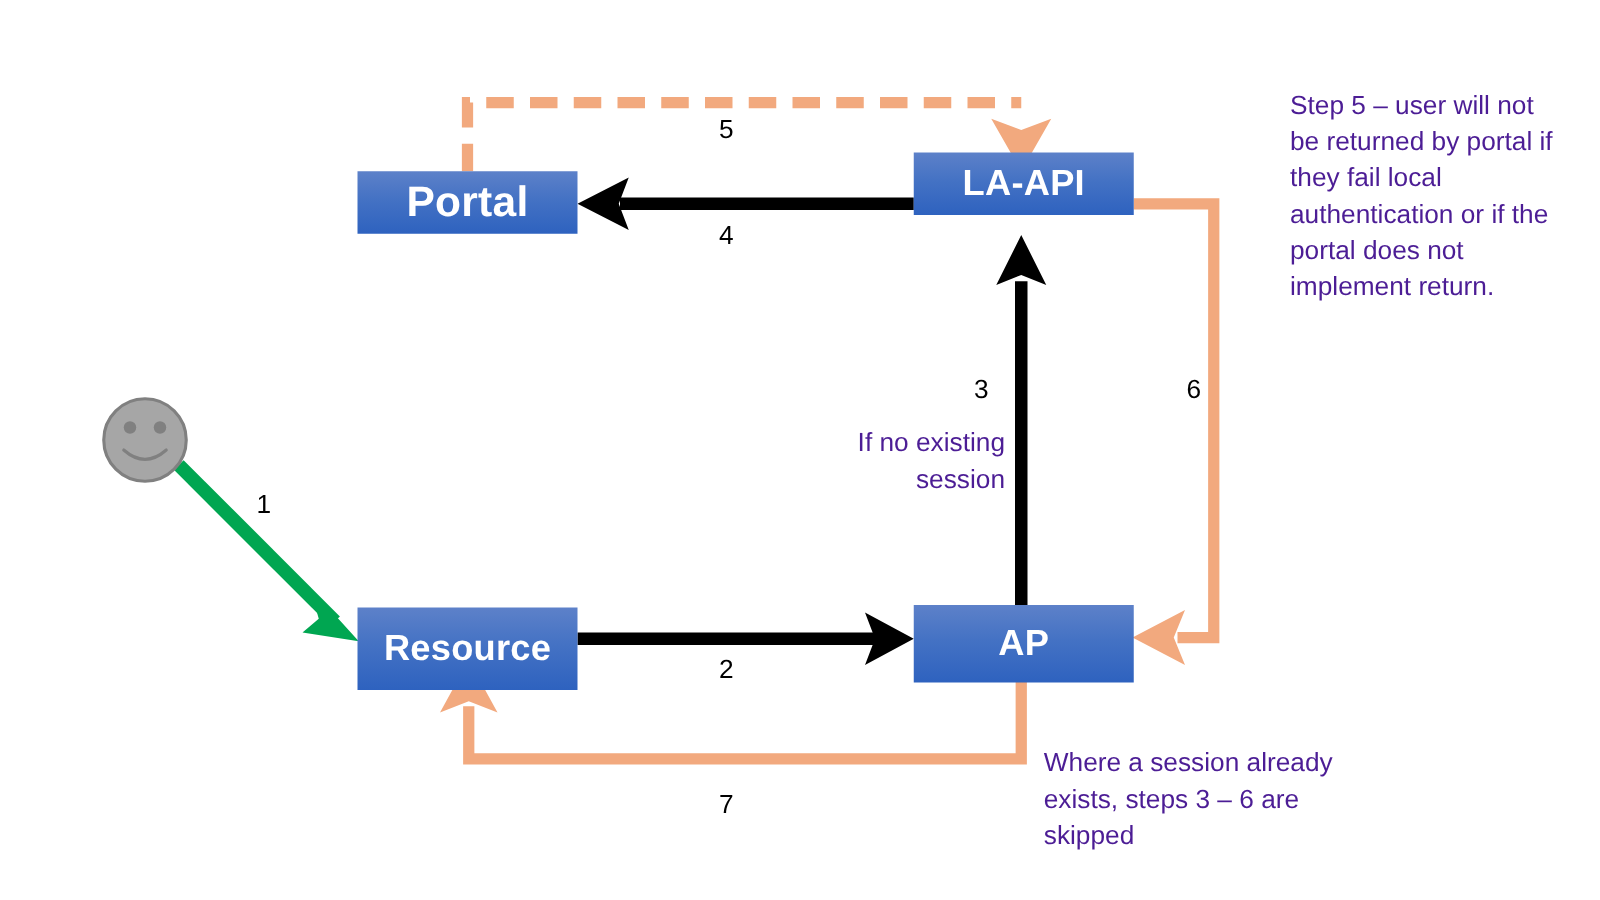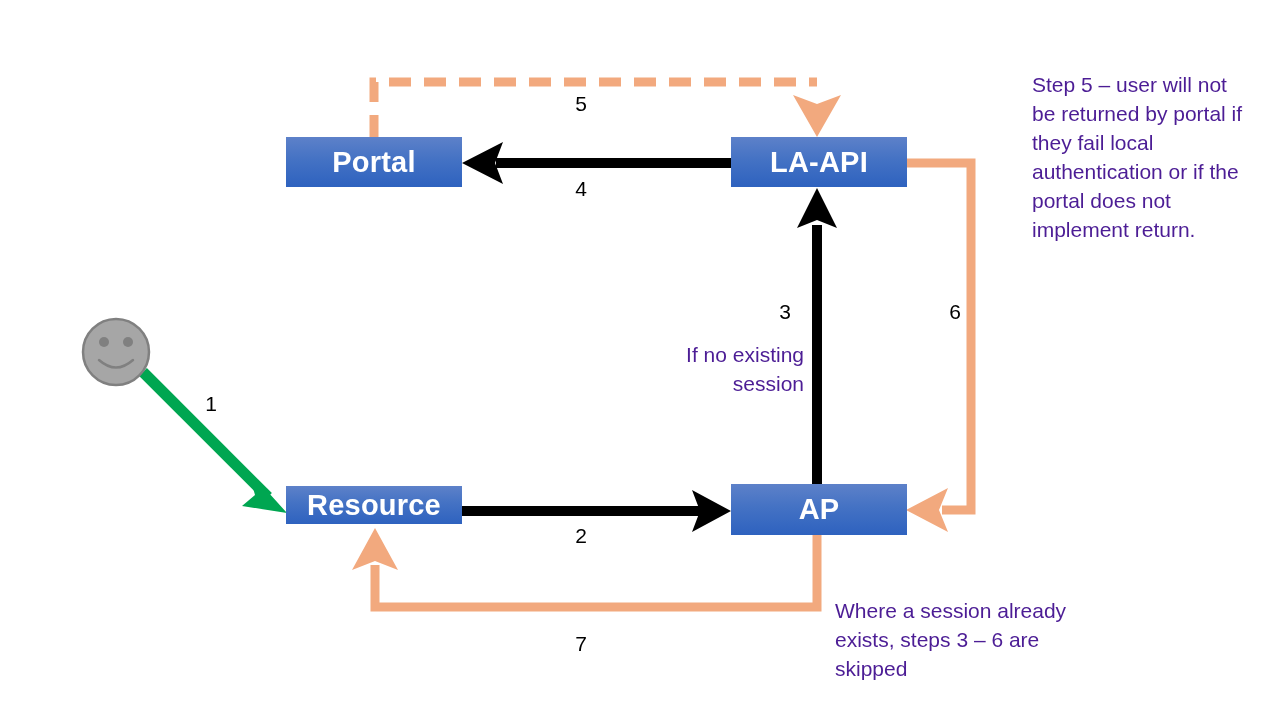--- a/index.html
+++ b/index.html
@@ -33,32 +33,32 @@
     background: linear-gradient(to bottom, #5d81c9 0%, #4472c4 45%, #2e62bf 100%);
     color: #ffffff;
     font-weight: bold;
     font-family: "Liberation Sans", sans-serif;
     letter-spacing: 0.2px;
     box-sizing: border-box;
     z-index: 5;
   }
   #node-portal {
     left: 286px; top: 137px; width: 176px; height: 50px;
-    font-size: 29px;
+    font-size: 34px;
   }
   #node-laapi {
-    left: 731px; top: 137px; width: 176px; height: 50px;
+    left: 731px; top: 122px; width: 176px; height: 50px;
     font-size: 29px;
   }
   #node-resource {
-    left: 286px; top: 486px; width: 176px; height: 38px;
+    left: 286px; top: 486px; width: 176px; height: 66px;
     font-size: 29px;
   }
   #node-ap {
-    left: 731px; top: 484px; width: 176px; height: 51px;
+    left: 731px; top: 484px; width: 176px; height: 62px;
     font-size: 29px;
   }
   .step-label {
     position: absolute;
     font-family: "Liberation Sans", sans-serif;
     font-size: 21px;
     color: #000000;
     text-align: center;
     z-index: 6;
     white-space: nowrap;

